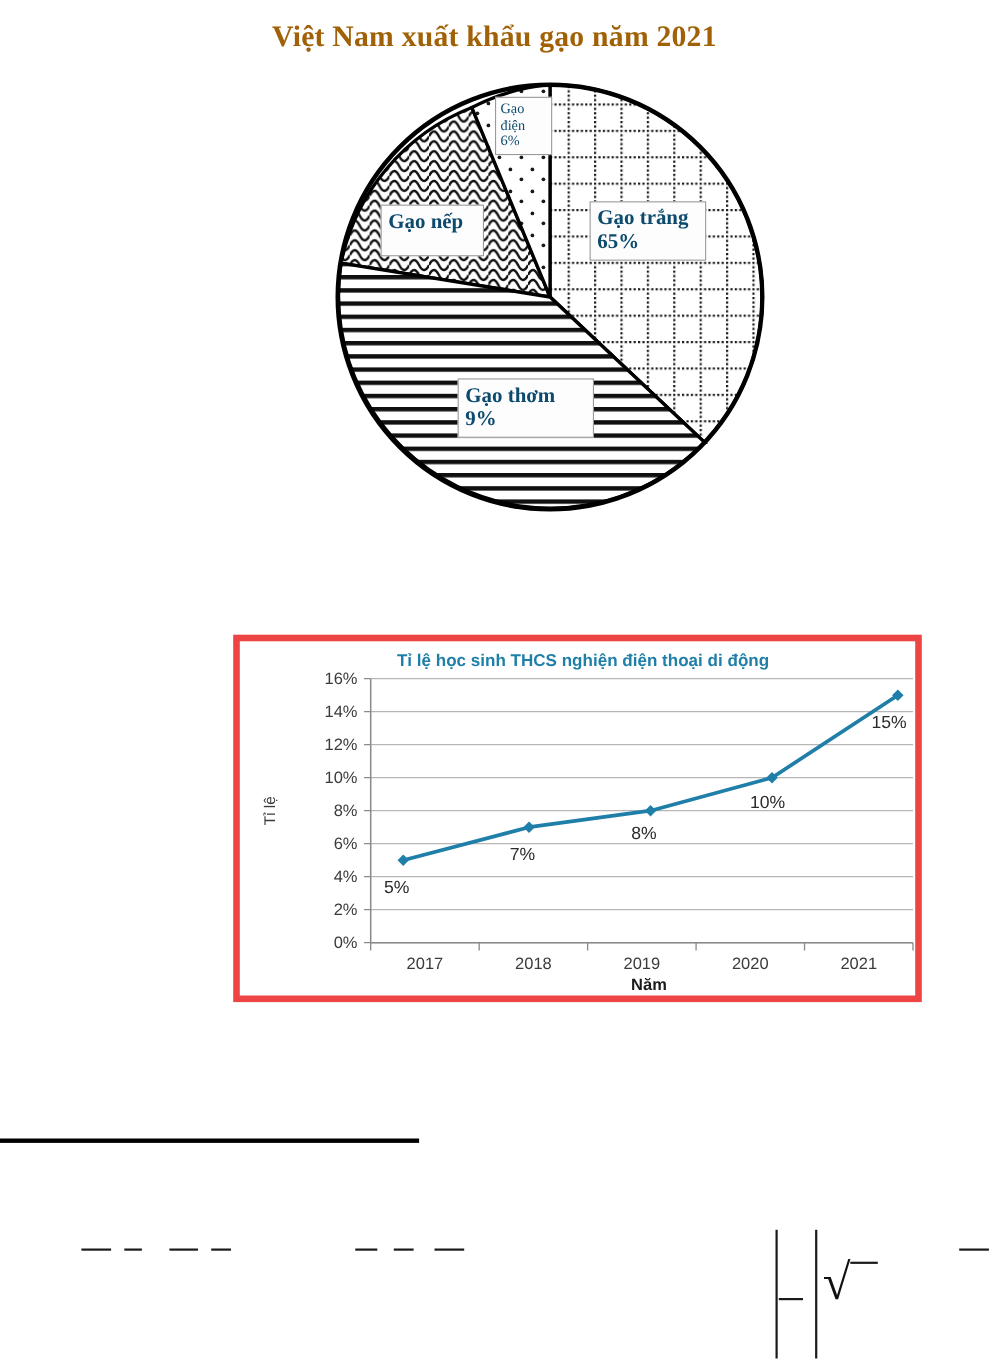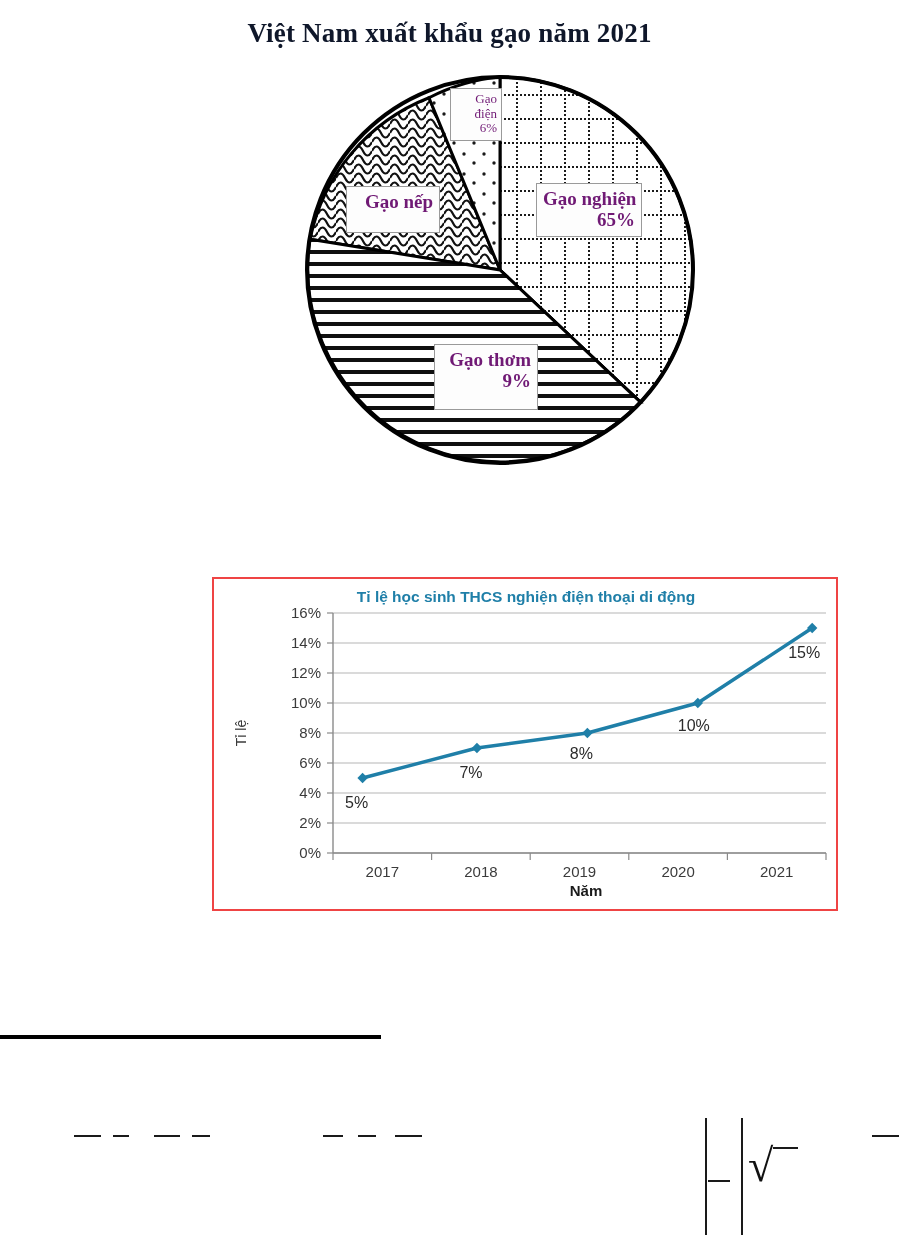--- a/index.html
+++ b/index.html
@@ -19,42 +19,42 @@
   #page-title {
     position: absolute;
     left: 0;
     top: 18px;
     width: 899px;
     text-align: center;
     font-family: "Liberation Serif", "DejaVu Serif", serif;
     font-weight: bold;
     font-size: 27px;
     letter-spacing: 0.2px;
-    color: #0f172a;
+    color: #a16207;
     white-space: nowrap;
   }
 
   
   #pie-figure {
     position: absolute;
     left: 300px;
     top: 70px;
     width: 400px;
     height: 400px;
   }
   #pie-svg { display: block; }
 
   .pie-label {
     position: absolute;
     background: #fdfdfd;
     border: 1px solid #9a9a9a;
-    color: #701a75;
+    color: #0c4a6e;
     font-family: "Liberation Serif", "DejaVu Serif", serif;
     font-weight: bold;
-    text-align: right;
+    text-align: left;
     line-height: 1.12;
     box-sizing: border-box;
     white-space: nowrap;
   }
   #label-gao-khac {
     left: 150px;
     top: 18px;
     width: 52px;
     padding: 3px 4px 4px 4px;
     font-size: 13px;
@@ -70,35 +70,34 @@
   #label-gao-trang {
     left: 236px;
     top: 113px;
     width: 106px;
     padding: 4px 6px 5px 6px;
     font-size: 19px;
   }
   #label-gao-thom {
     left: 116px;
     top: 274px;
-    width: 104px;
-    padding: 4px 6px 17px 6px;
+    width: 124px;
+    padding: 4px 6px 5px 6px;
     font-size: 19px;
-    margin-left: 18px;
   }
 
   
   #line-chart {
     position: absolute;
     left: 212px;
     top: 577px;
     width: 626px;
     height: 334px;
     background: #ffffff;
-    border: 2px solid #ef4444;
+    border: 6px solid #ef4444;
     box-sizing: border-box;
   }
   #line-chart-title {
     position: absolute;
     left: 0;
     top: 9px;
     width: 624px;
     text-align: center;
     font-family: "Liberation Sans", "DejaVu Sans", sans-serif;
     font-weight: bold;
@@ -217,21 +216,21 @@
     <div>Gạo</div>
     <div>điện</div>
     <div>6%</div>
   </div>
 
   <div class="pie-label" id="label-gao-nep">
     <div>Gạo nếp</div>
   </div>
 
   <div class="pie-label" id="label-gao-trang">
-    <div>Gạo nghiện</div>
+    <div>Gạo trắng</div>
     <div>65%</div>
   </div>
 
   <div class="pie-label" id="label-gao-thom">
     <div>Gạo thơm</div>
     <div>9%</div>
   </div>
 </div>
 
 <div id="line-chart">

